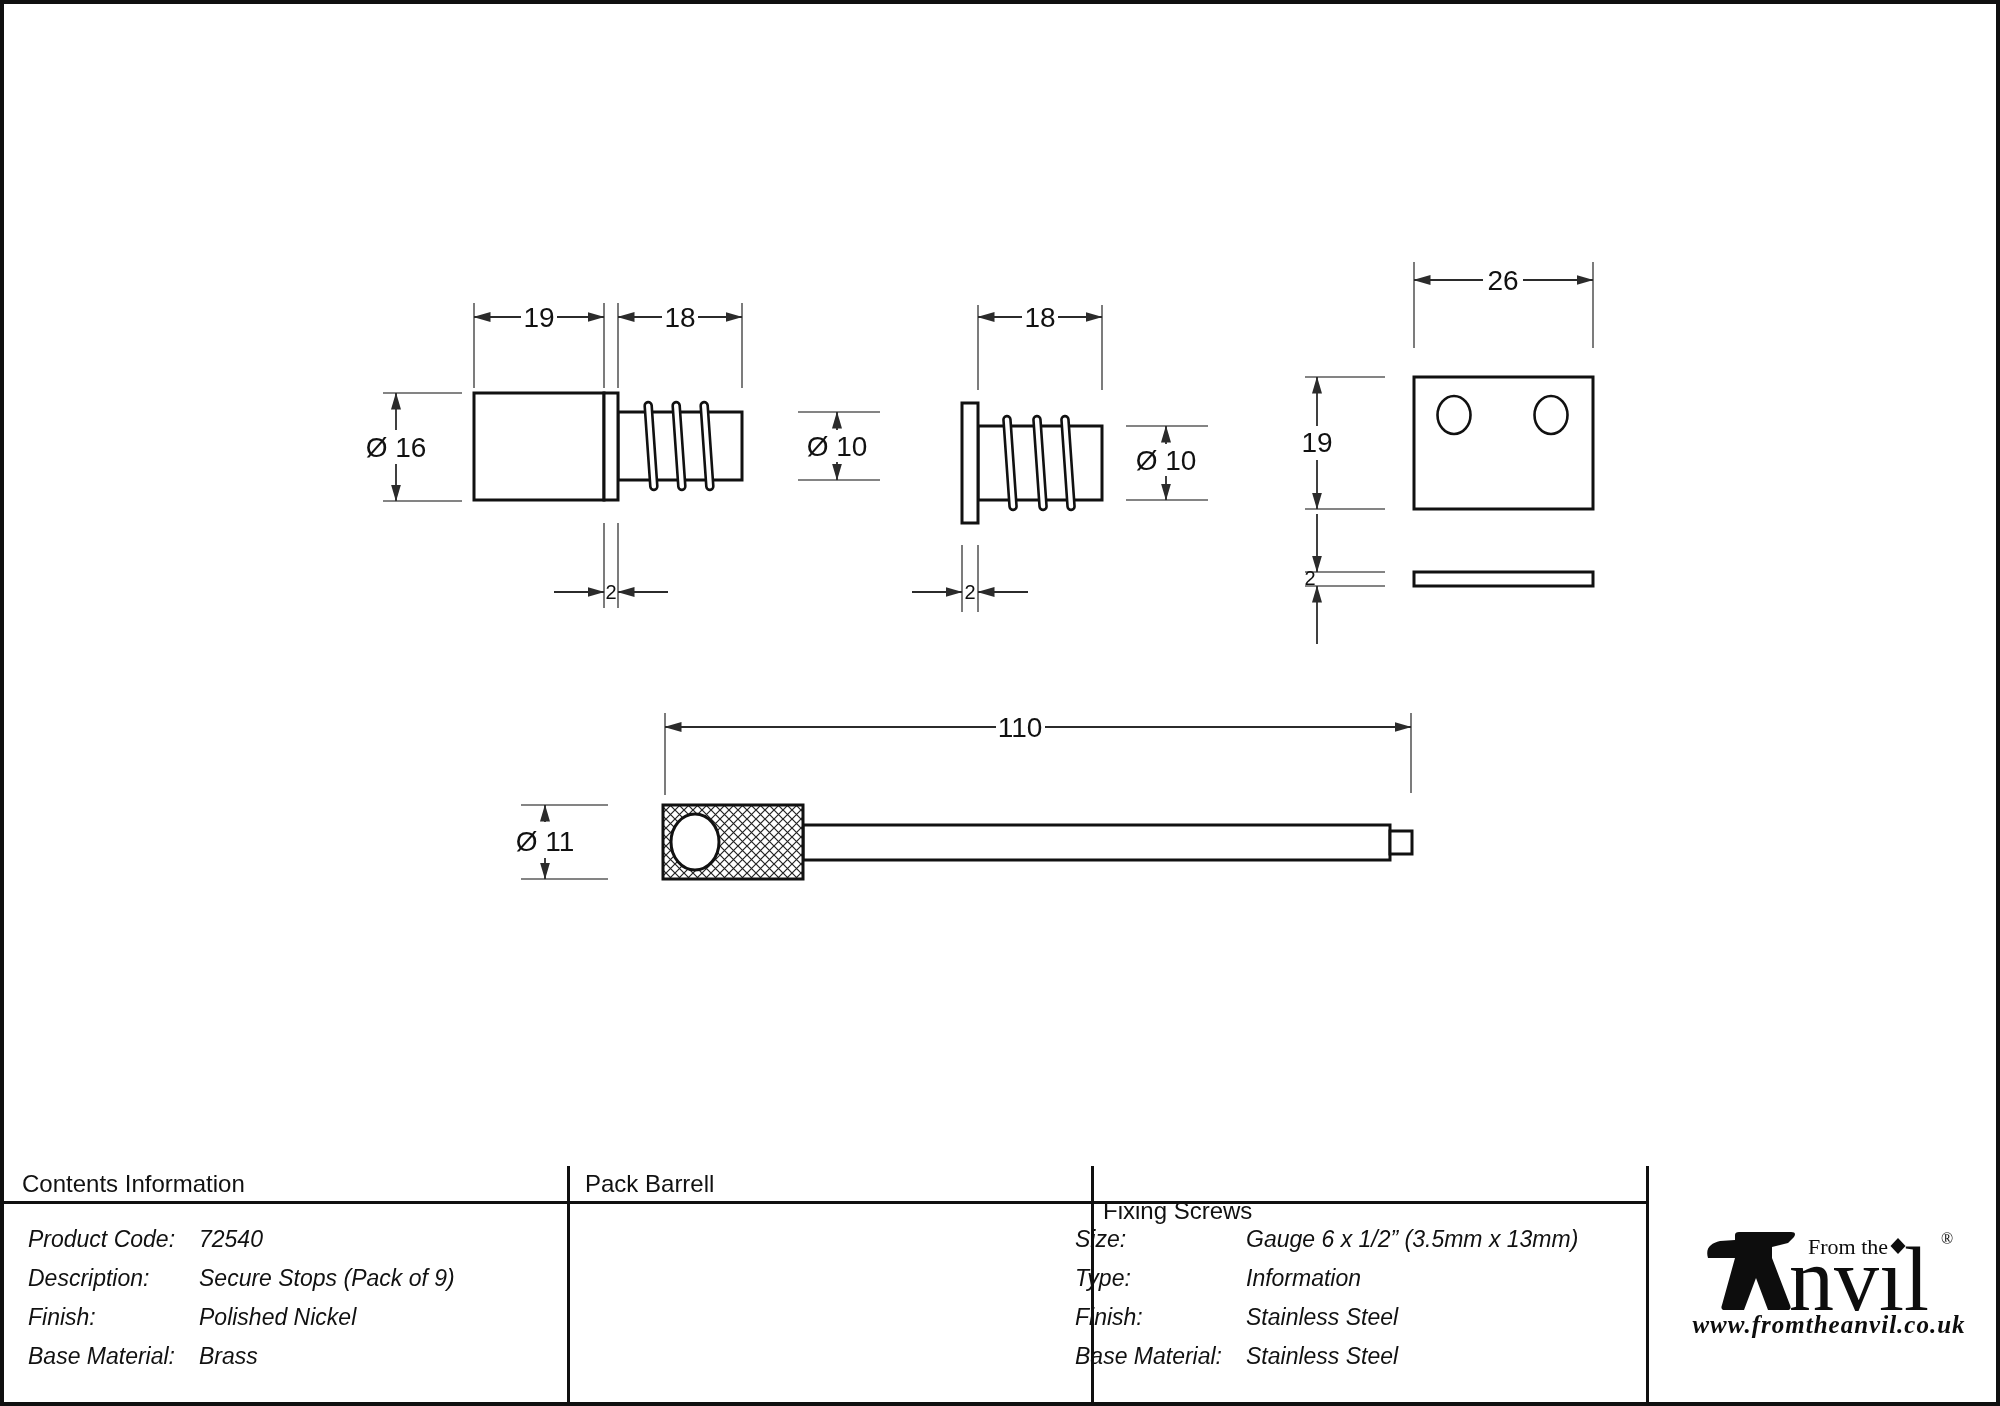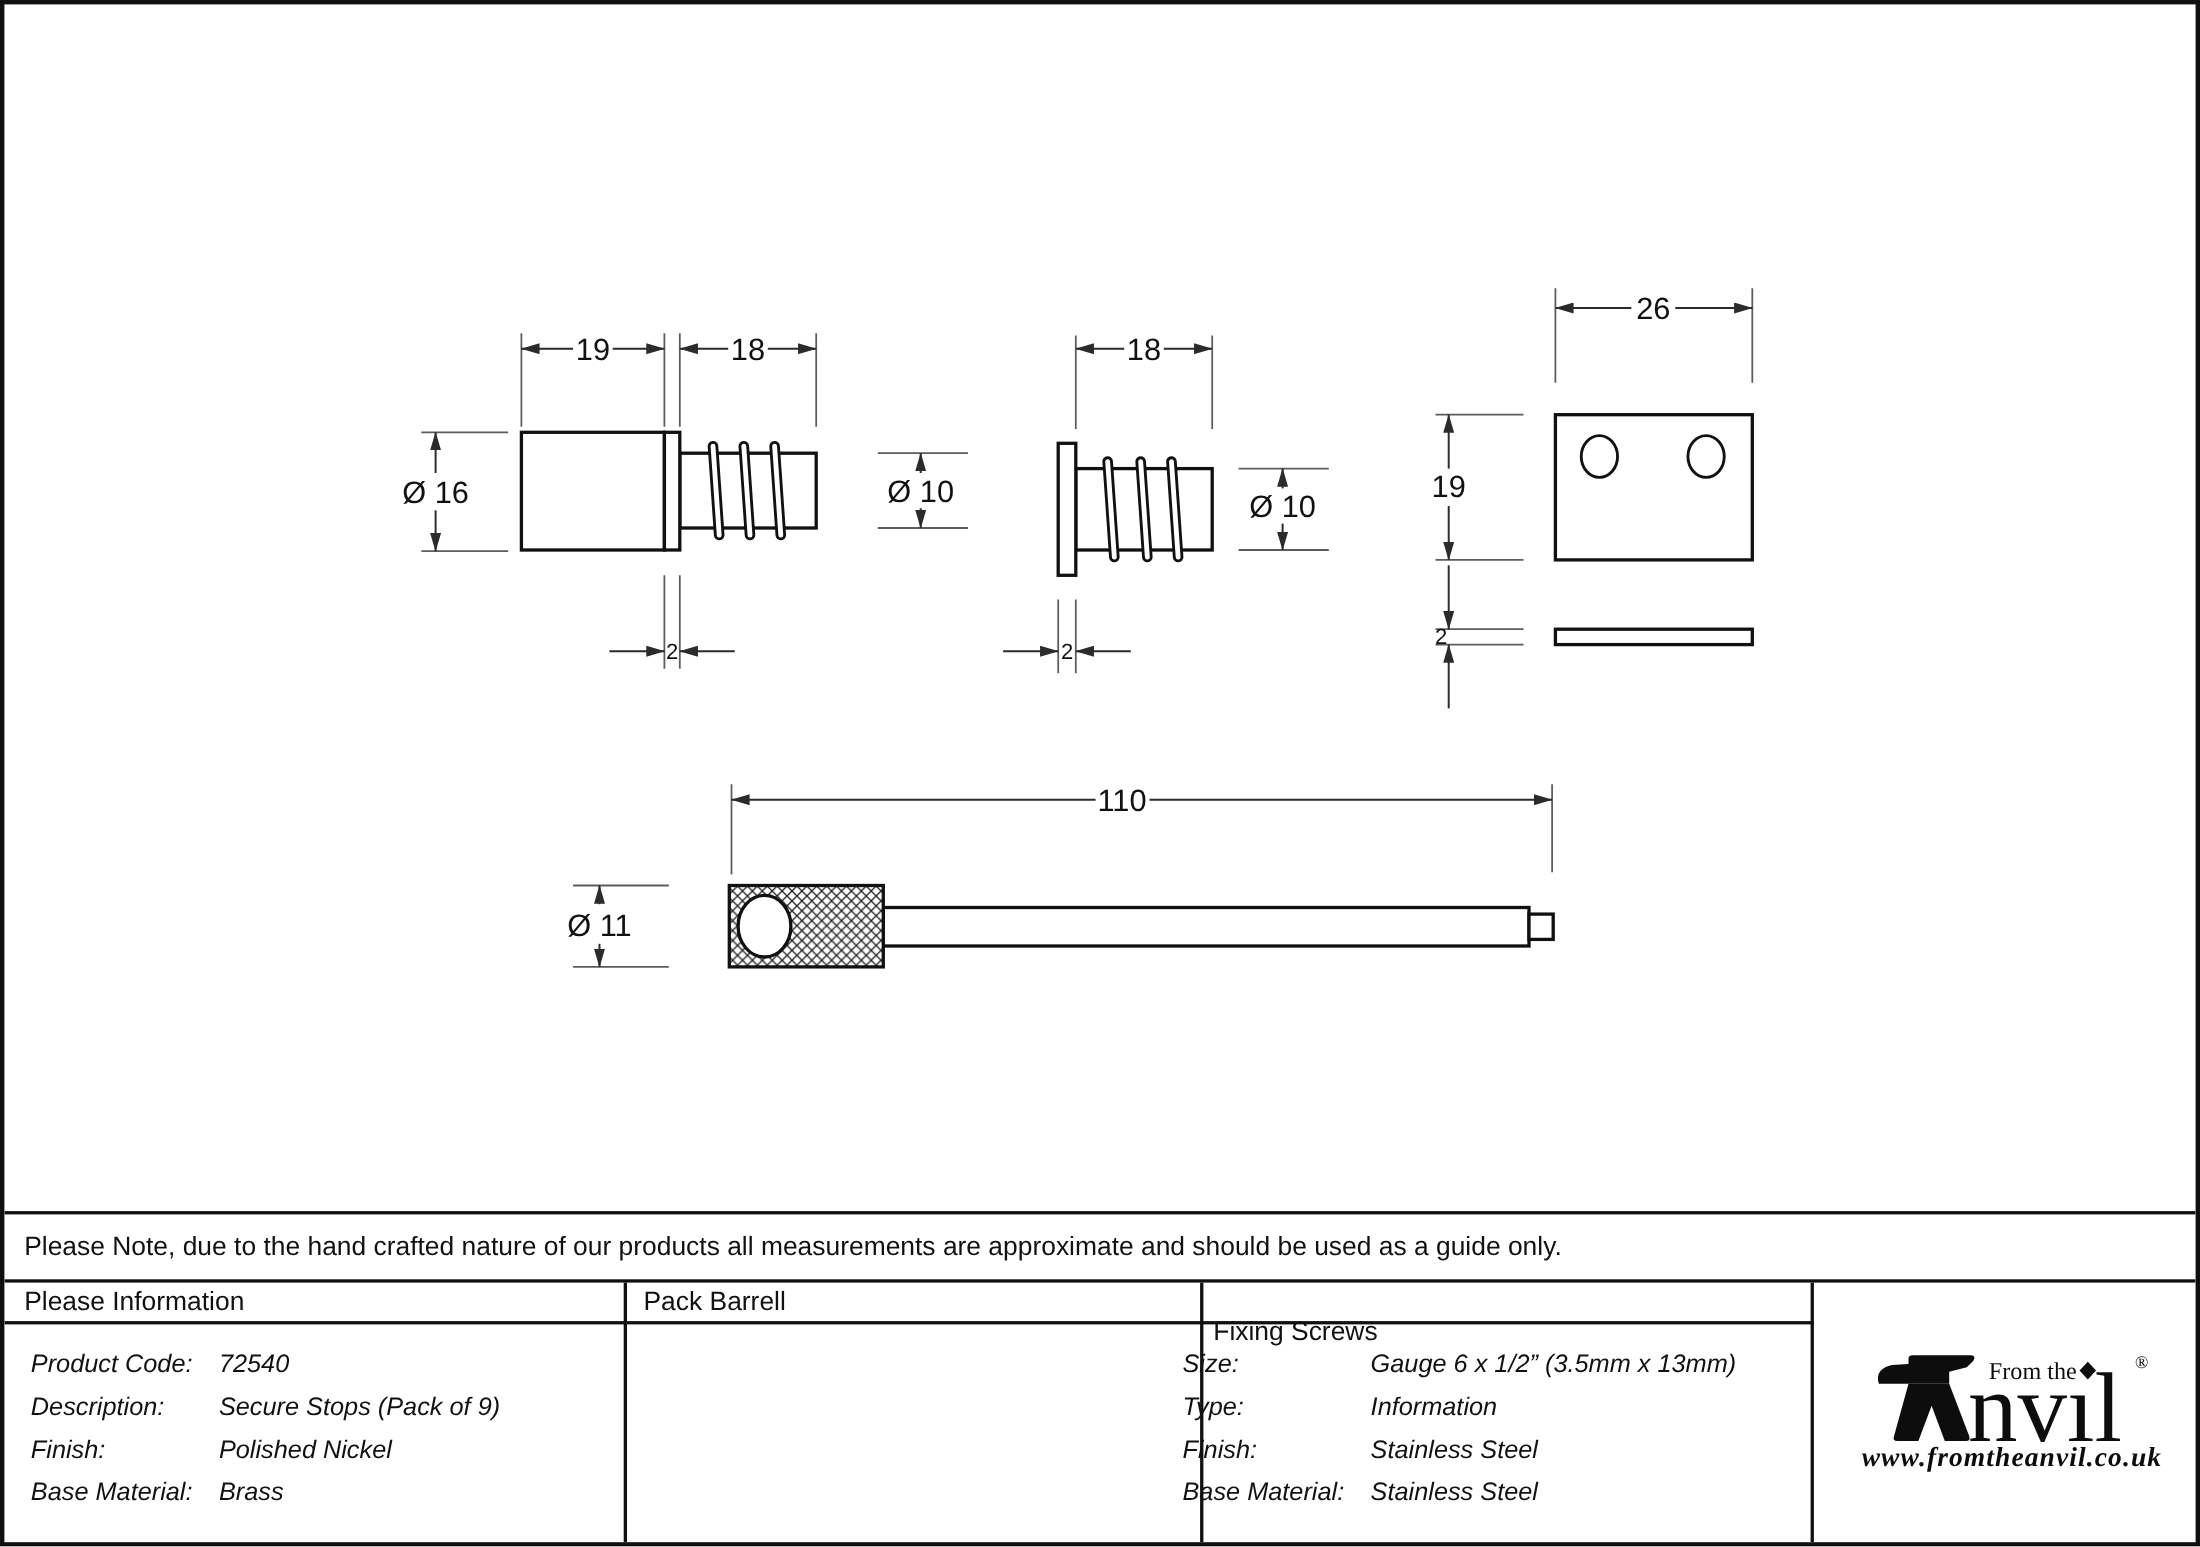--- a/index.html
+++ b/index.html
@@ -142,30 +142,27 @@
       <rect class="knurled" x="663" y="805" width="140" height="74"></rect>
       <ellipse class="ol" cx="695" cy="842" rx="24" ry="28"></ellipse>
 
       <path class="ext" d="M521,805 H608 M521,879 H608"></path>
       <line class="dim" x1="545" y1="822" x2="545" y2="805"></line>
       <line class="dim" x1="545" y1="858" x2="545" y2="879"></line>
       <text class="dtxt" x="545" y="851">Ø 11</text>
     </g>
   </svg>
 
-  <div class="note-bar">
-    <span>Please Note, due to the hand crafted nature of our products all measurements are approximate and should be used as a guide only.</span>
-  </div>
 
   <div class="hline" style="left:0;top:1197px;width:1645px;height:3px;"></div>
   <div class="vline" style="left:563px;top:1162px;width:3px;height:236px;"></div>
   <div class="vline" style="left:1087px;top:1162px;width:3px;height:236px;"></div>
   <div class="vline" style="left:1642px;top:1162px;width:3px;height:236px;"></div>
 
-  <div class="hdr" style="left:18px;">Please Information</div>
+  <div class="hdr" style="left:18px;">Contents Information</div>
   <div class="hdr" style="left:581px;">Pack Barrell</div>
   <div class="hdr" style="left:1099px;margin-top:27px;">Fixing Screws</div>
 
   <div class="cell kv" style="left:24px;top:1216px;width:530px;">
     <div class="row">
       <span class="lbl">Product Code:</span>
       <span>72540</span>
     </div>
     <div class="row">
       <span class="lbl">Description:</span>

